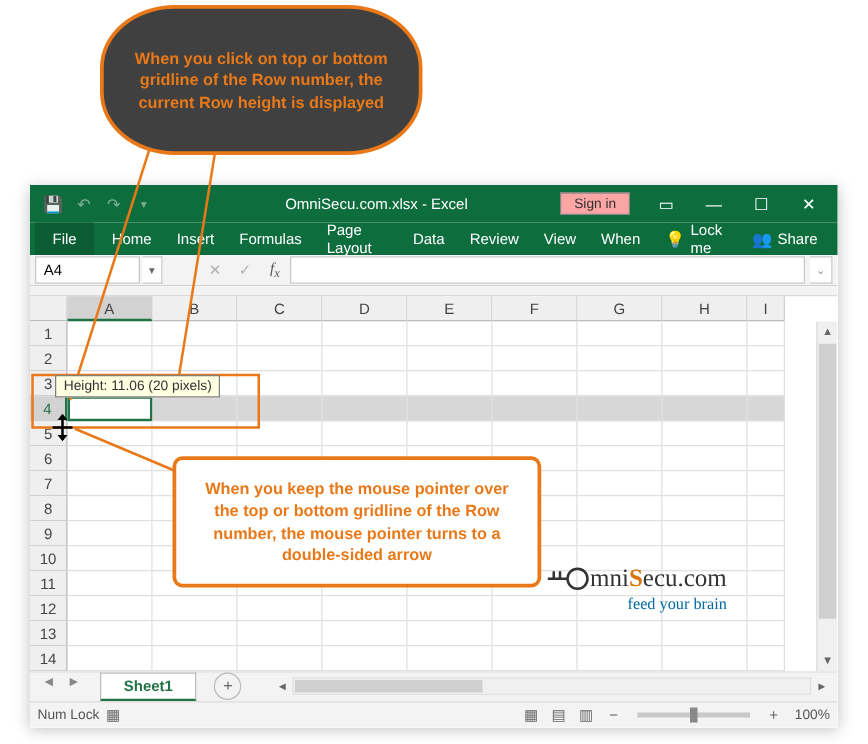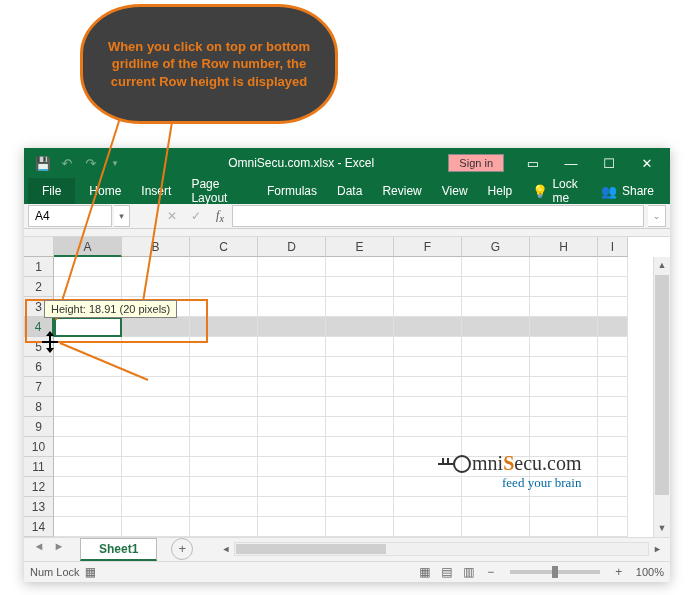--- a/index.html
+++ b/index.html
@@ -138,25 +138,28 @@
   <svg class="svg-lines">
     <line x1="120" y1="118" x2="56" y2="320" stroke="#e97918" stroke-width="2"></line>
     <line x1="172" y1="122" x2="142" y2="308" stroke="#e97918" stroke-width="2"></line>
     <line x1="148" y1="380" x2="60" y2="343" stroke="#e97918" stroke-width="2"></line>
   </svg>
 
   <div class="callout1">
     <span>When you click on top or bottom gridline of the Row number, the current Row height is displayed</span>
   </div>
 
+  <div class="callout2">
+    <span>When you keep the mouse pointer over the top or bottom gridline of the Row number, the mouse pointer turns to a double-sided arrow</span>
+  </div>
 
   <div class="orange-rect"></div>
 
   <div class="tooltip">
-    <span>Height: 18.91 (20 pixels)</span>
+    <span>Height: 11.06 (20 pixels)</span>
   </div>
 
   <div class="resize-cursor">
     <svg width="20" height="20">
       <line x1="10" y1="0" x2="10" y2="20" stroke="#000" stroke-width="2"></line>
       <line x1="2" y1="10" x2="18" y2="10" stroke="#000" stroke-width="2"></line>
       <polygon points="10,-1 6,4 14,4" fill="#000"></polygon>
       <polygon points="10,21 6,16 14,16" fill="#000"></polygon>
     </svg>
   </div>
@@ -189,26 +192,26 @@
         <div class="winbtn">—</div>
         <div class="winbtn">☐</div>
         <div class="winbtn">✕</div>
       </div>
     </div>
 
     <div class="ribbon-tabs">
       <div class="rtab rtab-file">File</div>
       <div class="rtab">Home</div>
       <div class="rtab">Insert</div>
+      <div class="rtab">Formulas</div>
       <div class="rtab">Page Layout</div>
-      <div class="rtab">Formulas</div>
       <div class="rtab">Data</div>
       <div class="rtab">Review</div>
       <div class="rtab">View</div>
-      <div class="rtab">Help</div>
+      <div class="rtab">When</div>
       <div class="rtab-right">
         <div class="rtab">
             <span class="tellme-ico">💡</span>
             <span>Lock me</span>
           </div>
         <div class="rtab">
             <span class="share-ico">👥</span>
             <span>Share</span>
           </div>
       </div>

